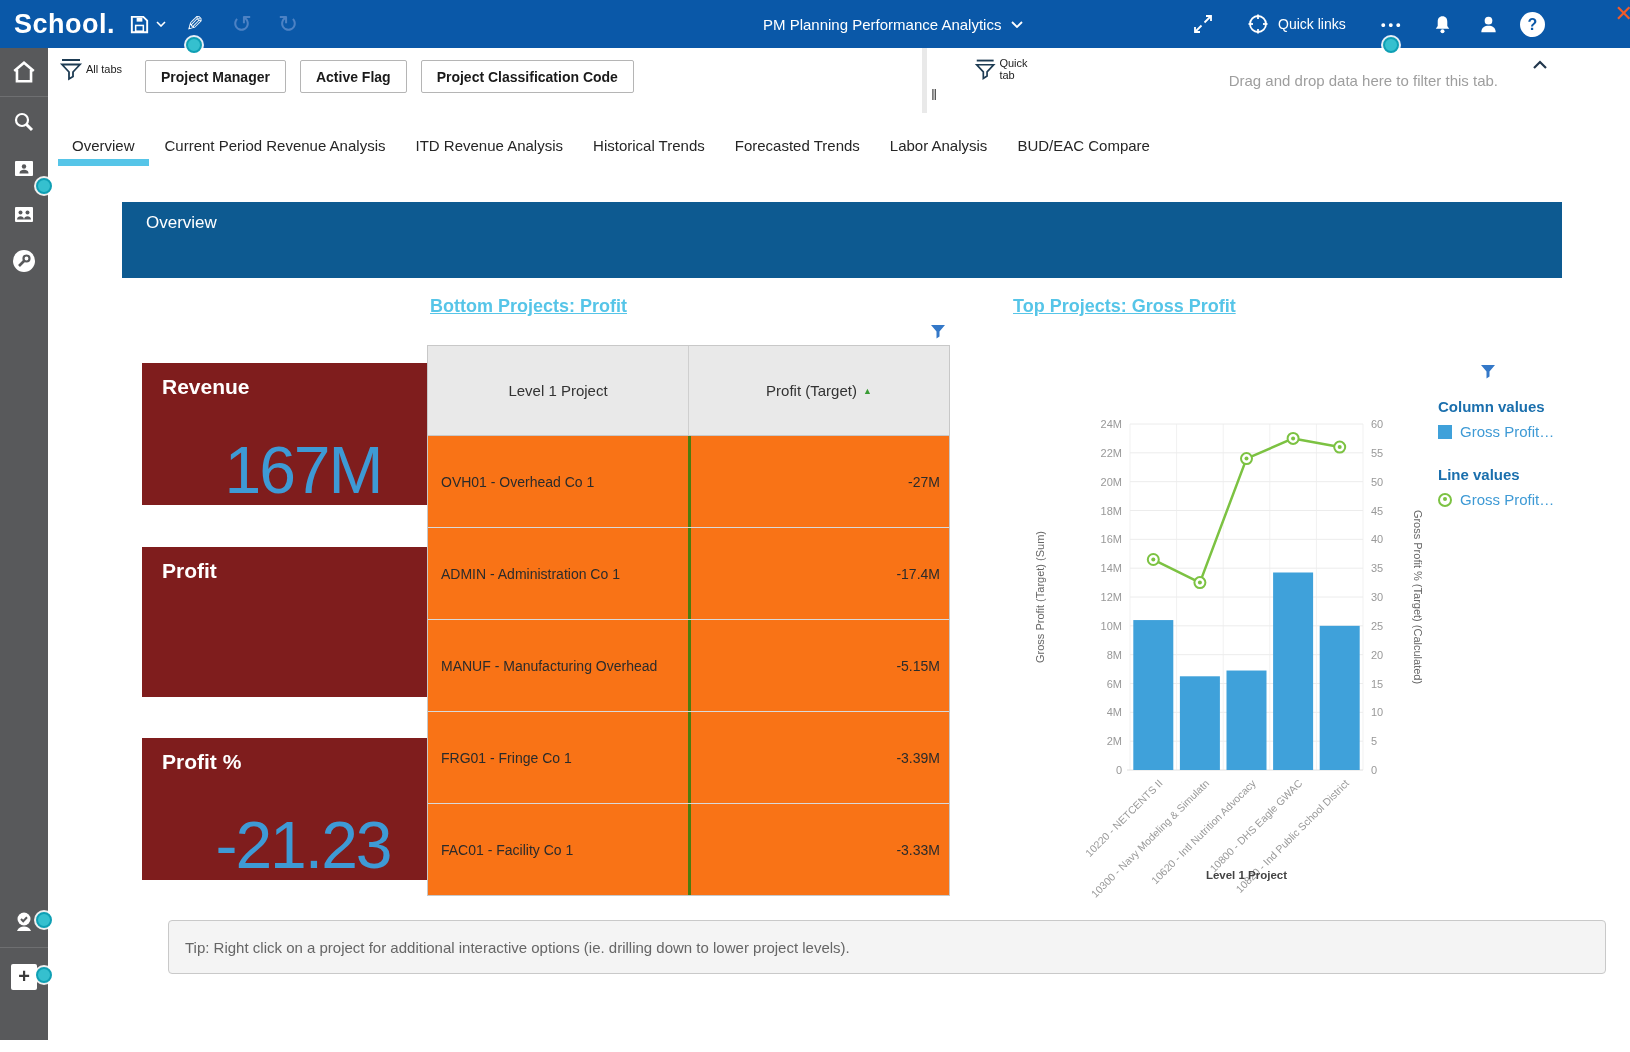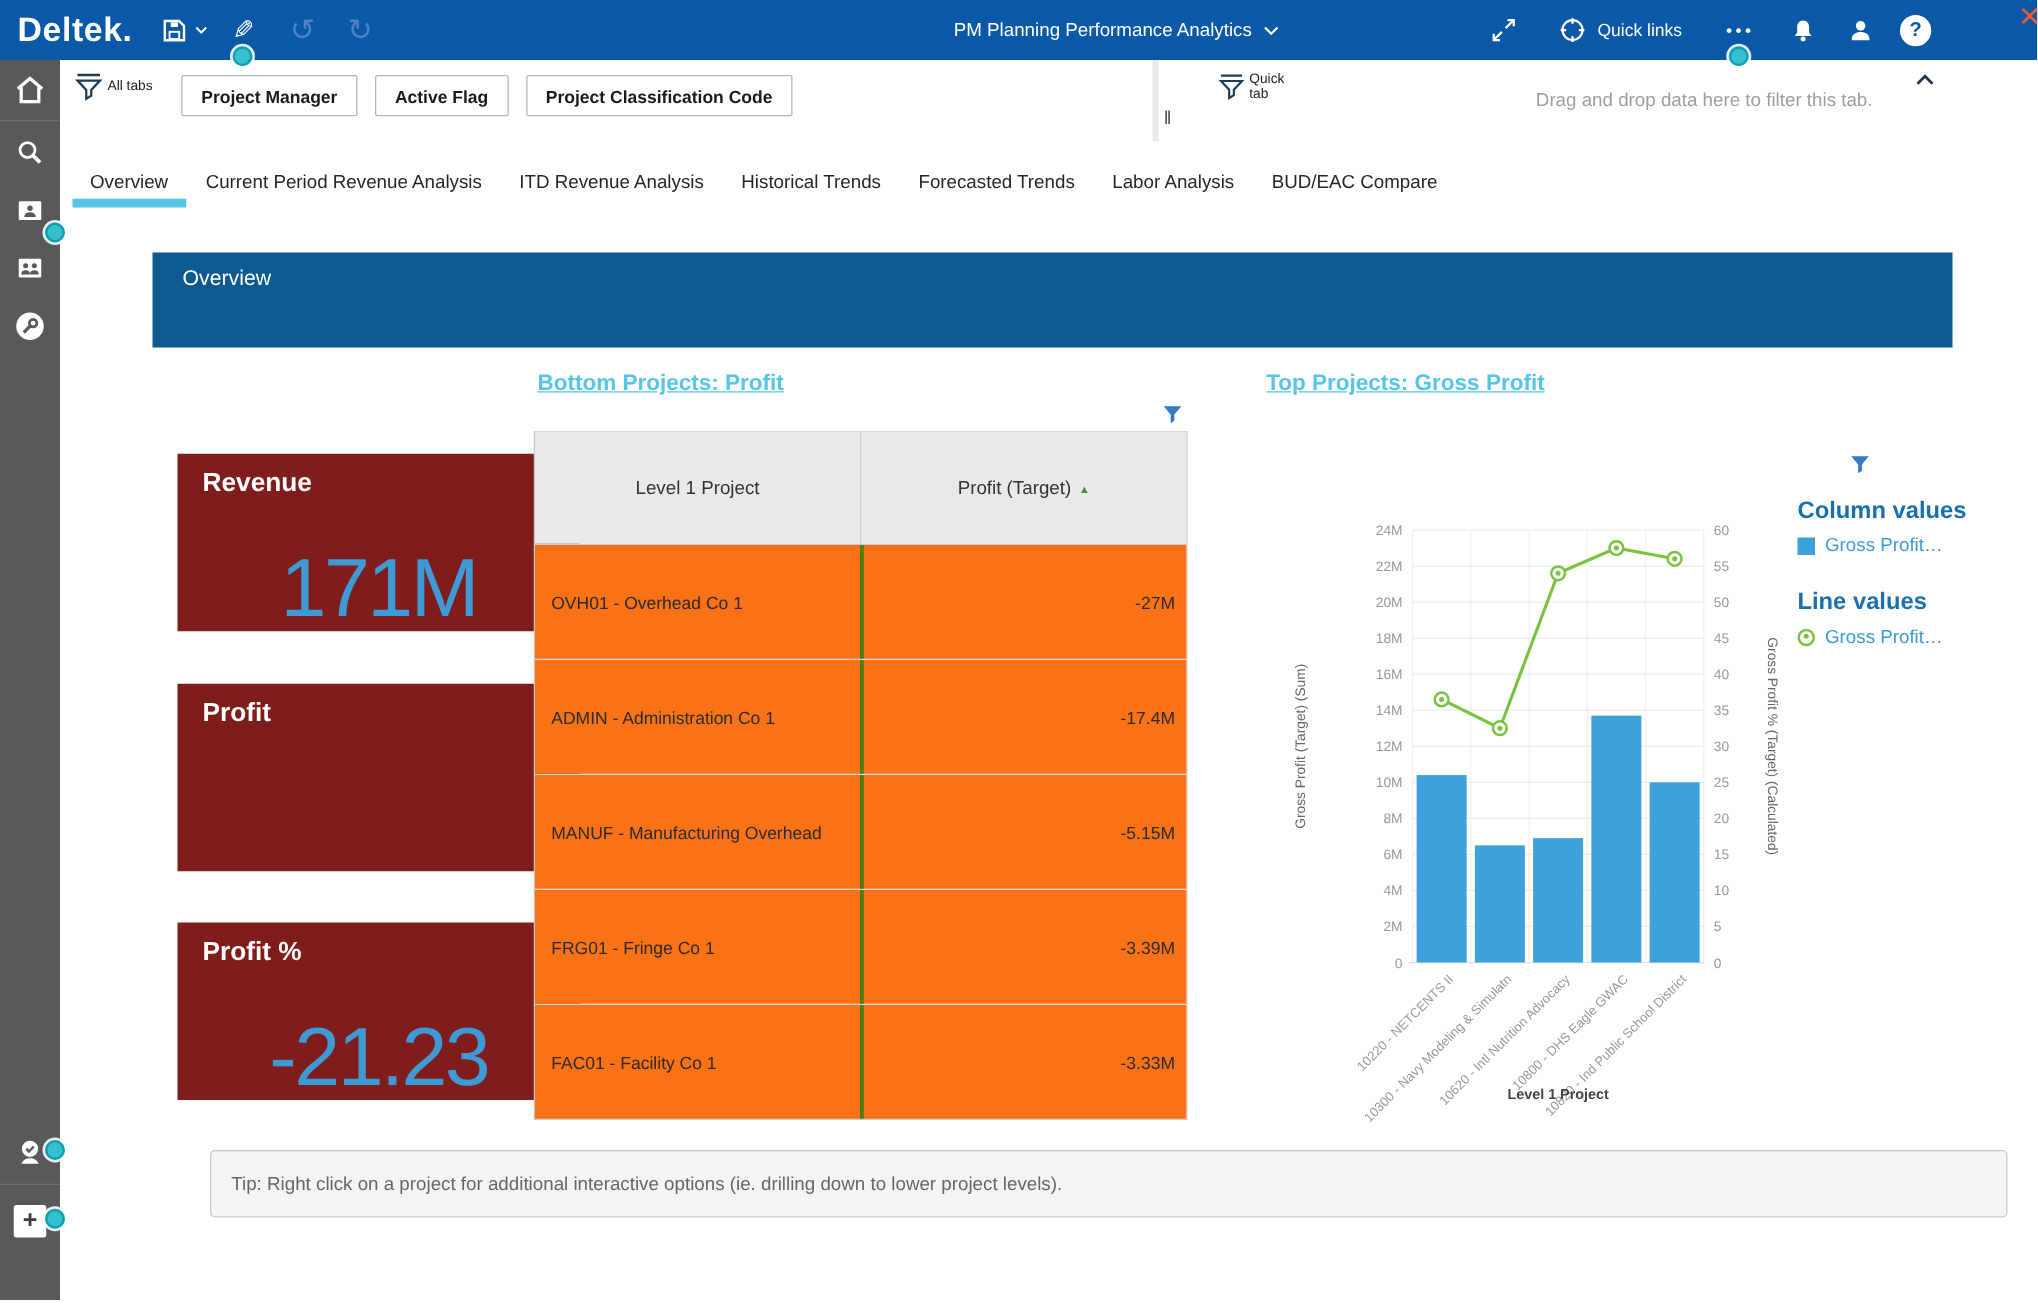--- a/index.html
+++ b/index.html
@@ -65,37 +65,37 @@
   .cell.c1 { padding-left:13px; }
   .cell.c2 { justify-content:flex-end; padding-right:9px; }
   .cell + .cell { border-left:3px solid #4d7c0f; }
   .drow { border-bottom:1px solid #d9d9d9; }
   .drow:last-child { border-bottom:none; }
   .sort-asc { color:#3a9c35; font-size:9px; }
 
   
   #chart-section { position:absolute; left:1030px; top:390px; width:540px; height:520px; }
   #legend { position:absolute; left:408px; top:8px; width:150px; }
-  .lg-head { font-size:19px; font-weight:700; color:#1a6fad; margin-bottom:8px; }
+  .lg-head { font-size:15px; font-weight:700; color:#1a6fad; margin-bottom:8px; }
   .lg-item { display:flex; align-items:center; gap:8px; font-size:15px; color:#3e9ad5; margin-bottom:26px; }
   .lg-sq { width:14px; height:14px; background:#3fa1da; }
   .lg-ring { width:14px; height:14px; border-radius:50%; border:2.5px solid #7cc242; position:relative; }
   .lg-ring::after { content:""; position:absolute; left:2.5px; top:2.5px; width:4px; height:4px; border-radius:50%; background:#7cc242; }
 
   
   #tipbar { position:absolute; left:124px; top:920px; width:1438px; height:54px; background:#f4f4f4; border:1px solid #c9c9c9; border-radius:4px; display:flex; align-items:center; padding-left:16px;margin-left:44px; }
   #tip-text { font-size:15px; color:#666; }
 </style>
 </head>
 <body>
 
 <div id="stage">
 
   <div id="topbar">
-    <div id="logo" class="tb-abs">Deltek.</div>
+    <div id="logo" class="tb-abs">School.</div>
 
     <div class="tb-abs tb-icon" style="left:128px;">
       <svg width="23" height="23" viewBox="0 0 24 24">
         <path d="M4 4 H16 L20 8 V20 H4 Z" fill="none" stroke="#fff" stroke-width="2"></path>
         <rect x="9" y="5" width="6" height="4" fill="#fff"></rect>
         <rect x="8" y="13" width="8" height="6" fill="none" stroke="#fff" stroke-width="1.6"></rect>
       </svg>
     </div>
     <div class="tb-abs tb-icon" style="left:156px;">
       <svg width="10" height="6" viewBox="0 0 10 6">
@@ -281,21 +281,21 @@
     </svg>
   </div>
   <div class="mini-funnel" style="left:1480px; top:364px;">
     <svg width="16" height="16" viewBox="0 0 16 16">
       <path d="M1 1 H15 L9.5 7.5 V12.5 L6.5 14.5 V7.5 Z" fill="#3478c8"></path>
     </svg>
   </div>
 
   <div class="kpi" style="top:363px; height:142px;">
     <div class="kpi-label">Revenue</div>
-    <div class="kpi-value">171M</div>
+    <div class="kpi-value">167M</div>
   </div>
   <div class="kpi" style="top:547px; height:150px;">
     <div class="kpi-label">Profit</div>
   </div>
   <div class="kpi" style="top:738px; height:142px;">
     <div class="kpi-label">Profit %</div>
     <div class="kpi-value">-21.23</div>
   </div>
 
   <div id="tbl">

